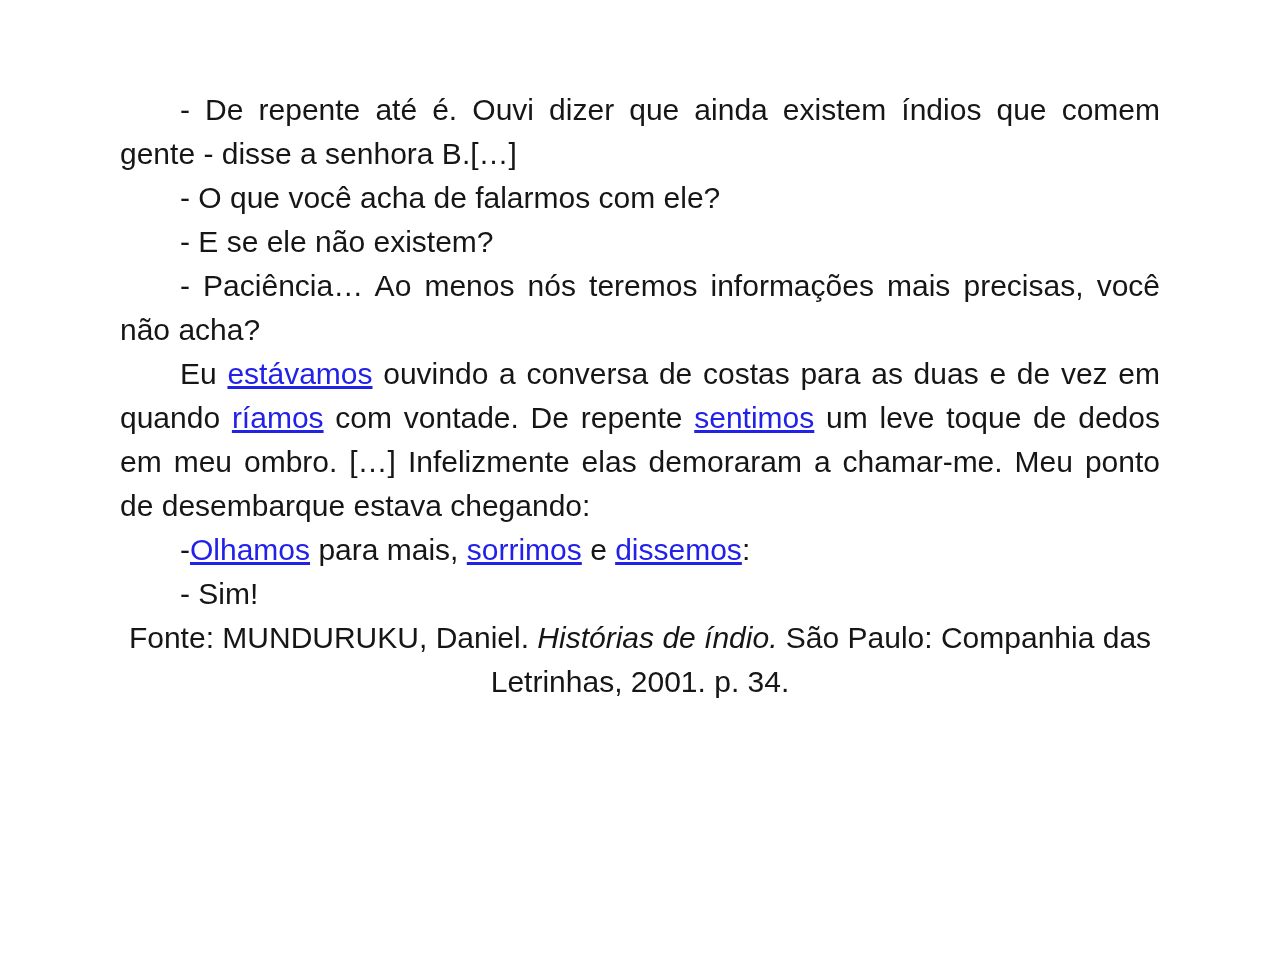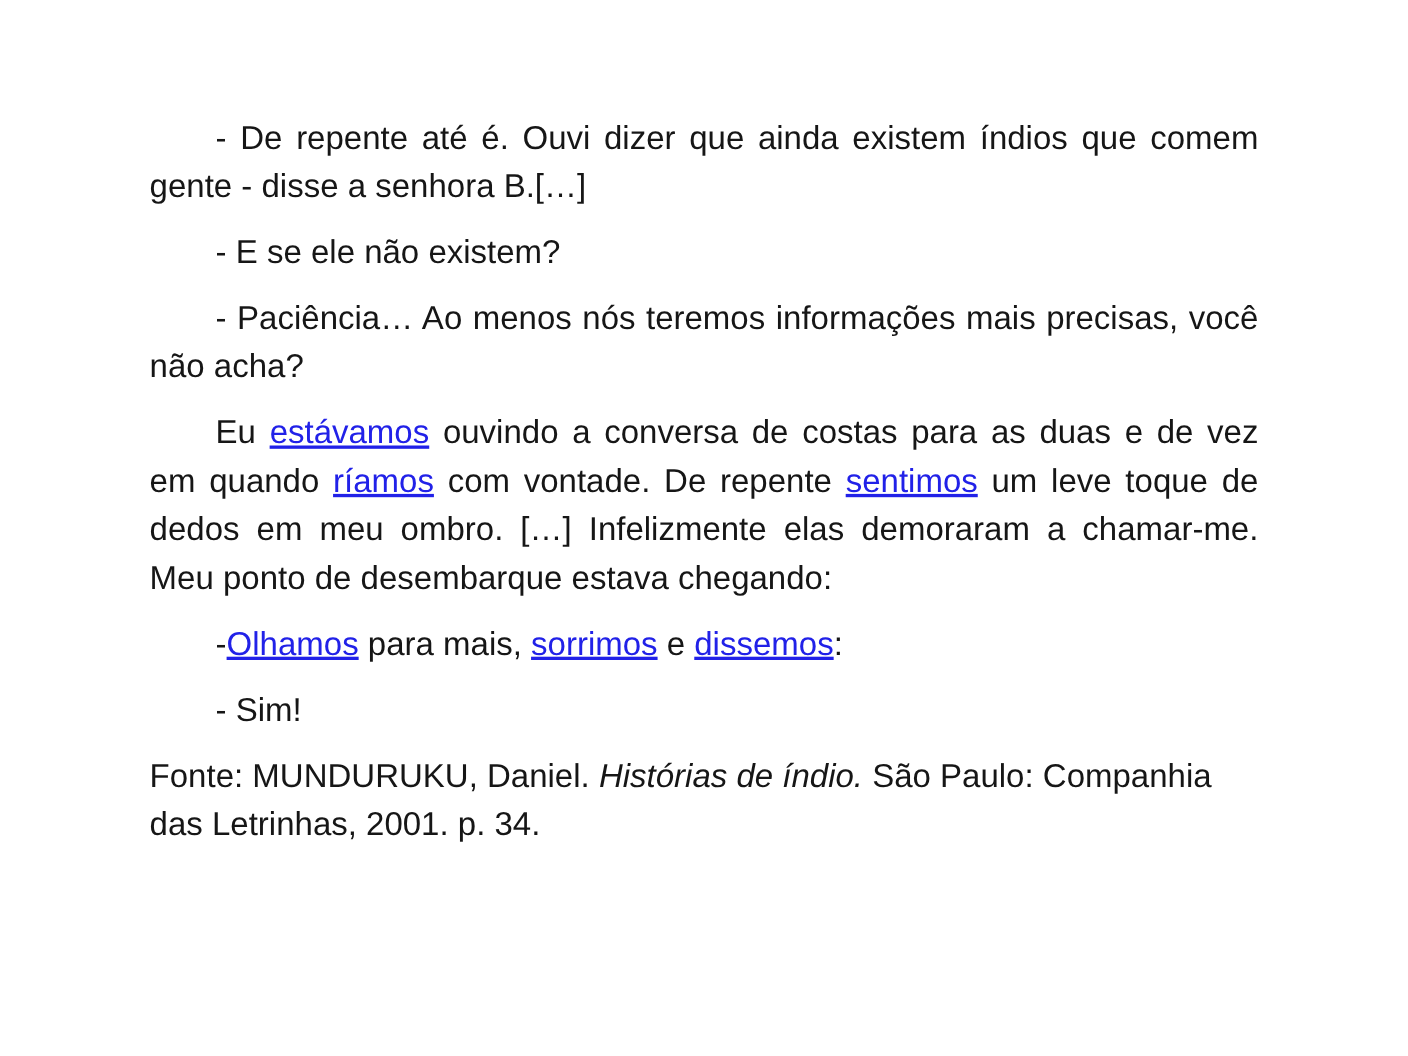--- a/index.html
+++ b/index.html
@@ -18,40 +18,41 @@
   .doc {
     position: absolute;
     left: 120px;
     top: 88px;
     width: 1040px;
     color: var(--text-color, #161616);
     font-size: 30px;
     line-height: 44px;
   }
   .para {
-    margin: 16px;
+    margin: 0;
     text-indent: 60px;
     text-align: justify;
   }
   .para span { white-space: pre-wrap; }
   .hl { color: var(--hl-color, #2121e8); text-decoration: underline; }
   .it { font-style: italic; }
   .source {
     text-indent: 0;
-    text-align: left;
+    text-align: center;
   }
 </style>
 </head>
 <body>
 
 <div class="page">
   <div class="doc">
 
     <p class="para"><span>- De repente até é. Ouvi dizer que ainda existem índios que comem gente - disse a senhora B.[…]</span></p>
 
+    <p class="para"><span>- O que você acha de falarmos com ele?</span></p>
 
     <p class="para"><span>- E se ele não existem?</span></p>
 
     <p class="para"><span>- Paciência… Ao menos nós teremos informações mais precisas, você não acha?</span></p>
 
 
 
     <p class="para"><span>Eu </span><span class="hl">estávamos</span><span> ouvindo a conversa de costas para as duas e de vez em quando </span><span class="hl">ríamos</span><span> com vontade. De repente </span><span class="hl">sentimos</span><span> um leve toque de dedos em meu ombro. […] Infelizmente elas demoraram a chamar-me. Meu ponto de desembarque estava chegando:</span></p>
 
     <p class="para"><span>-</span><span class="hl">Olhamos</span><span> para mais, </span><span class="hl">sorrimos</span><span> e </span><span class="hl">dissemos</span><span>:</span></p>

